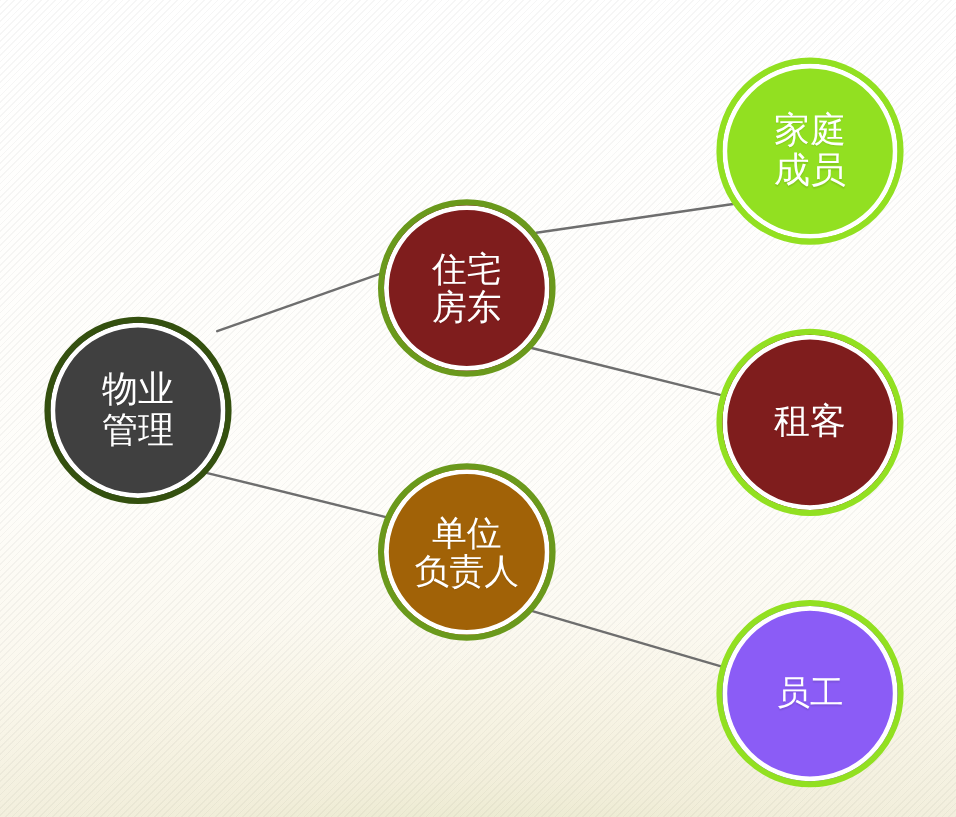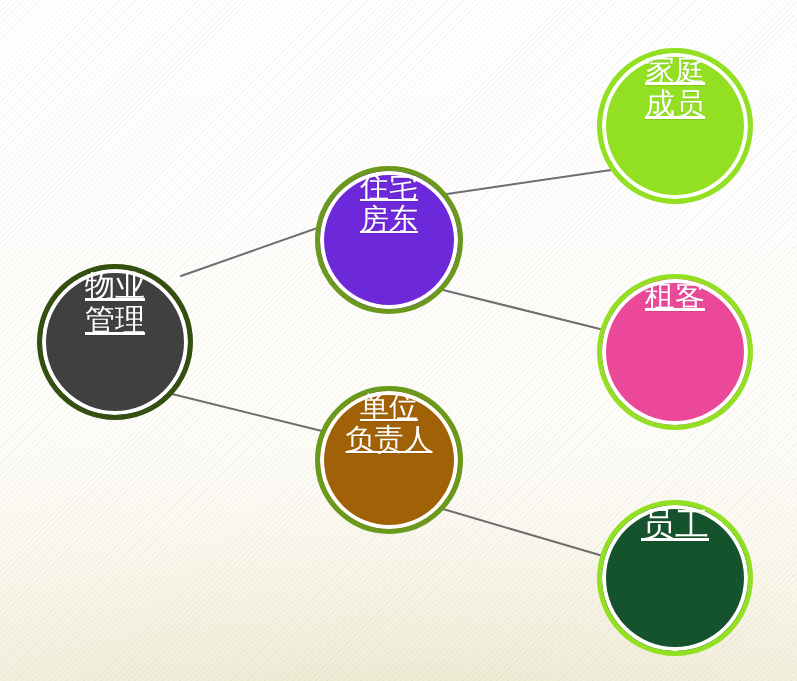--- a/index.html
+++ b/index.html
@@ -38,29 +38,28 @@
     pointer-events: none;
   }
   .edges {
     position: absolute;
     inset: 0;
   }
   .node {
     position: absolute;
     border-radius: 50%;
     display: flex;
-    align-items: flex-start;
+    align-items: center;
     justify-content: center;
     box-sizing: border-box;
     text-align: center;
     color: #ffffff;
     line-height: 1.12;
     white-space: pre-line;
     user-select: none;
-    text-decoration: underline;
   }
   .node .label {
     position: relative;
     z-index: 2;
     white-space: pre-line;
     text-shadow: 0 1px 1px rgba(0,0,0,0.10);
   }
 </style>
 </head>
 <body>
@@ -74,23 +73,23 @@
       <line x1="181" y1="276" x2="323" y2="226" stroke="#6e6e6e" stroke-width="2" stroke-linecap="round"></line>
       <line x1="172" y1="394" x2="330" y2="433" stroke="#6e6e6e" stroke-width="2" stroke-linecap="round"></line>
       <line x1="447" y1="194" x2="611" y2="170" stroke="#6e6e6e" stroke-width="2" stroke-linecap="round"></line>
       <line x1="443" y1="290" x2="600" y2="329" stroke="#6e6e6e" stroke-width="2" stroke-linecap="round"></line>
       <line x1="443" y1="509" x2="603" y2="556" stroke="#6e6e6e" stroke-width="2" stroke-linecap="round"></line>
     </svg>
 
   <div id="nodes-layer">
       <div class="node" style="left: 37px; top: 264px; width: 156px; height: 156px; font-size: 30px; background: #404040; border: 5px solid rgb(52, 80, 15); box-shadow: rgb(255, 255, 255) 0px 0px 0px 4px inset;"><span class="label">物业
 管理</span></div>
-      <div class="node" style="left: 315px; top: 166px; width: 148px; height: 148px; font-size: 29px; background: #6d28d9; border: 5px solid rgb(106, 153, 28); box-shadow: rgb(255, 255, 255) 0px 0px 0px 4px inset;"><span class="label">住宅
+      <div class="node" style="left: 315px; top: 166px; width: 148px; height: 148px; font-size: 29px; background: #7f1d1d; border: 5px solid rgb(106, 153, 28); box-shadow: rgb(255, 255, 255) 0px 0px 0px 4px inset;"><span class="label">住宅
 房东</span></div>
       <div class="node" style="left: 315px; top: 386px; width: 148px; height: 148px; font-size: 29px; background: #a16207; border: 5px solid rgb(106, 153, 28); box-shadow: rgb(255, 255, 255) 0px 0px 0px 4px inset;"><span class="label">单位
 负责人</span></div>
       <div class="node" style="left: 597px; top: 48px; width: 156px; height: 156px; font-size: 30px; background: rgb(146, 224, 33); border: 5px solid rgb(146, 224, 33); box-shadow: rgb(255, 255, 255) 0px 0px 0px 4px inset;"><span class="label">家庭
 成员</span></div>
-      <div class="node" style="left: 597px; top: 274px; width: 156px; height: 156px; font-size: 30px; background: #ec4899; border: 5px solid rgb(146, 224, 33); box-shadow: rgb(255, 255, 255) 0px 0px 0px 4px inset;"><span class="label">租客</span></div>
-      <div class="node" style="left: 597px; top: 500px; width: 156px; height: 156px; font-size: 34px; background: #14532d; border: 5px solid rgb(146, 224, 33); box-shadow: rgb(255, 255, 255) 0px 0px 0px 4px inset;"><span class="label">员工</span></div>
+      <div class="node" style="left: 597px; top: 274px; width: 156px; height: 156px; font-size: 30px; background: #7f1d1d; border: 5px solid rgb(146, 224, 33); box-shadow: rgb(255, 255, 255) 0px 0px 0px 4px inset;"><span class="label">租客</span></div>
+      <div class="node" style="left: 597px; top: 500px; width: 156px; height: 156px; font-size: 28px; background: #8b5cf6; border: 5px solid rgb(146, 224, 33); box-shadow: rgb(255, 255, 255) 0px 0px 0px 4px inset;"><span class="label">员工</span></div>
     </div>
 
 </div>
 
 </body></html>

